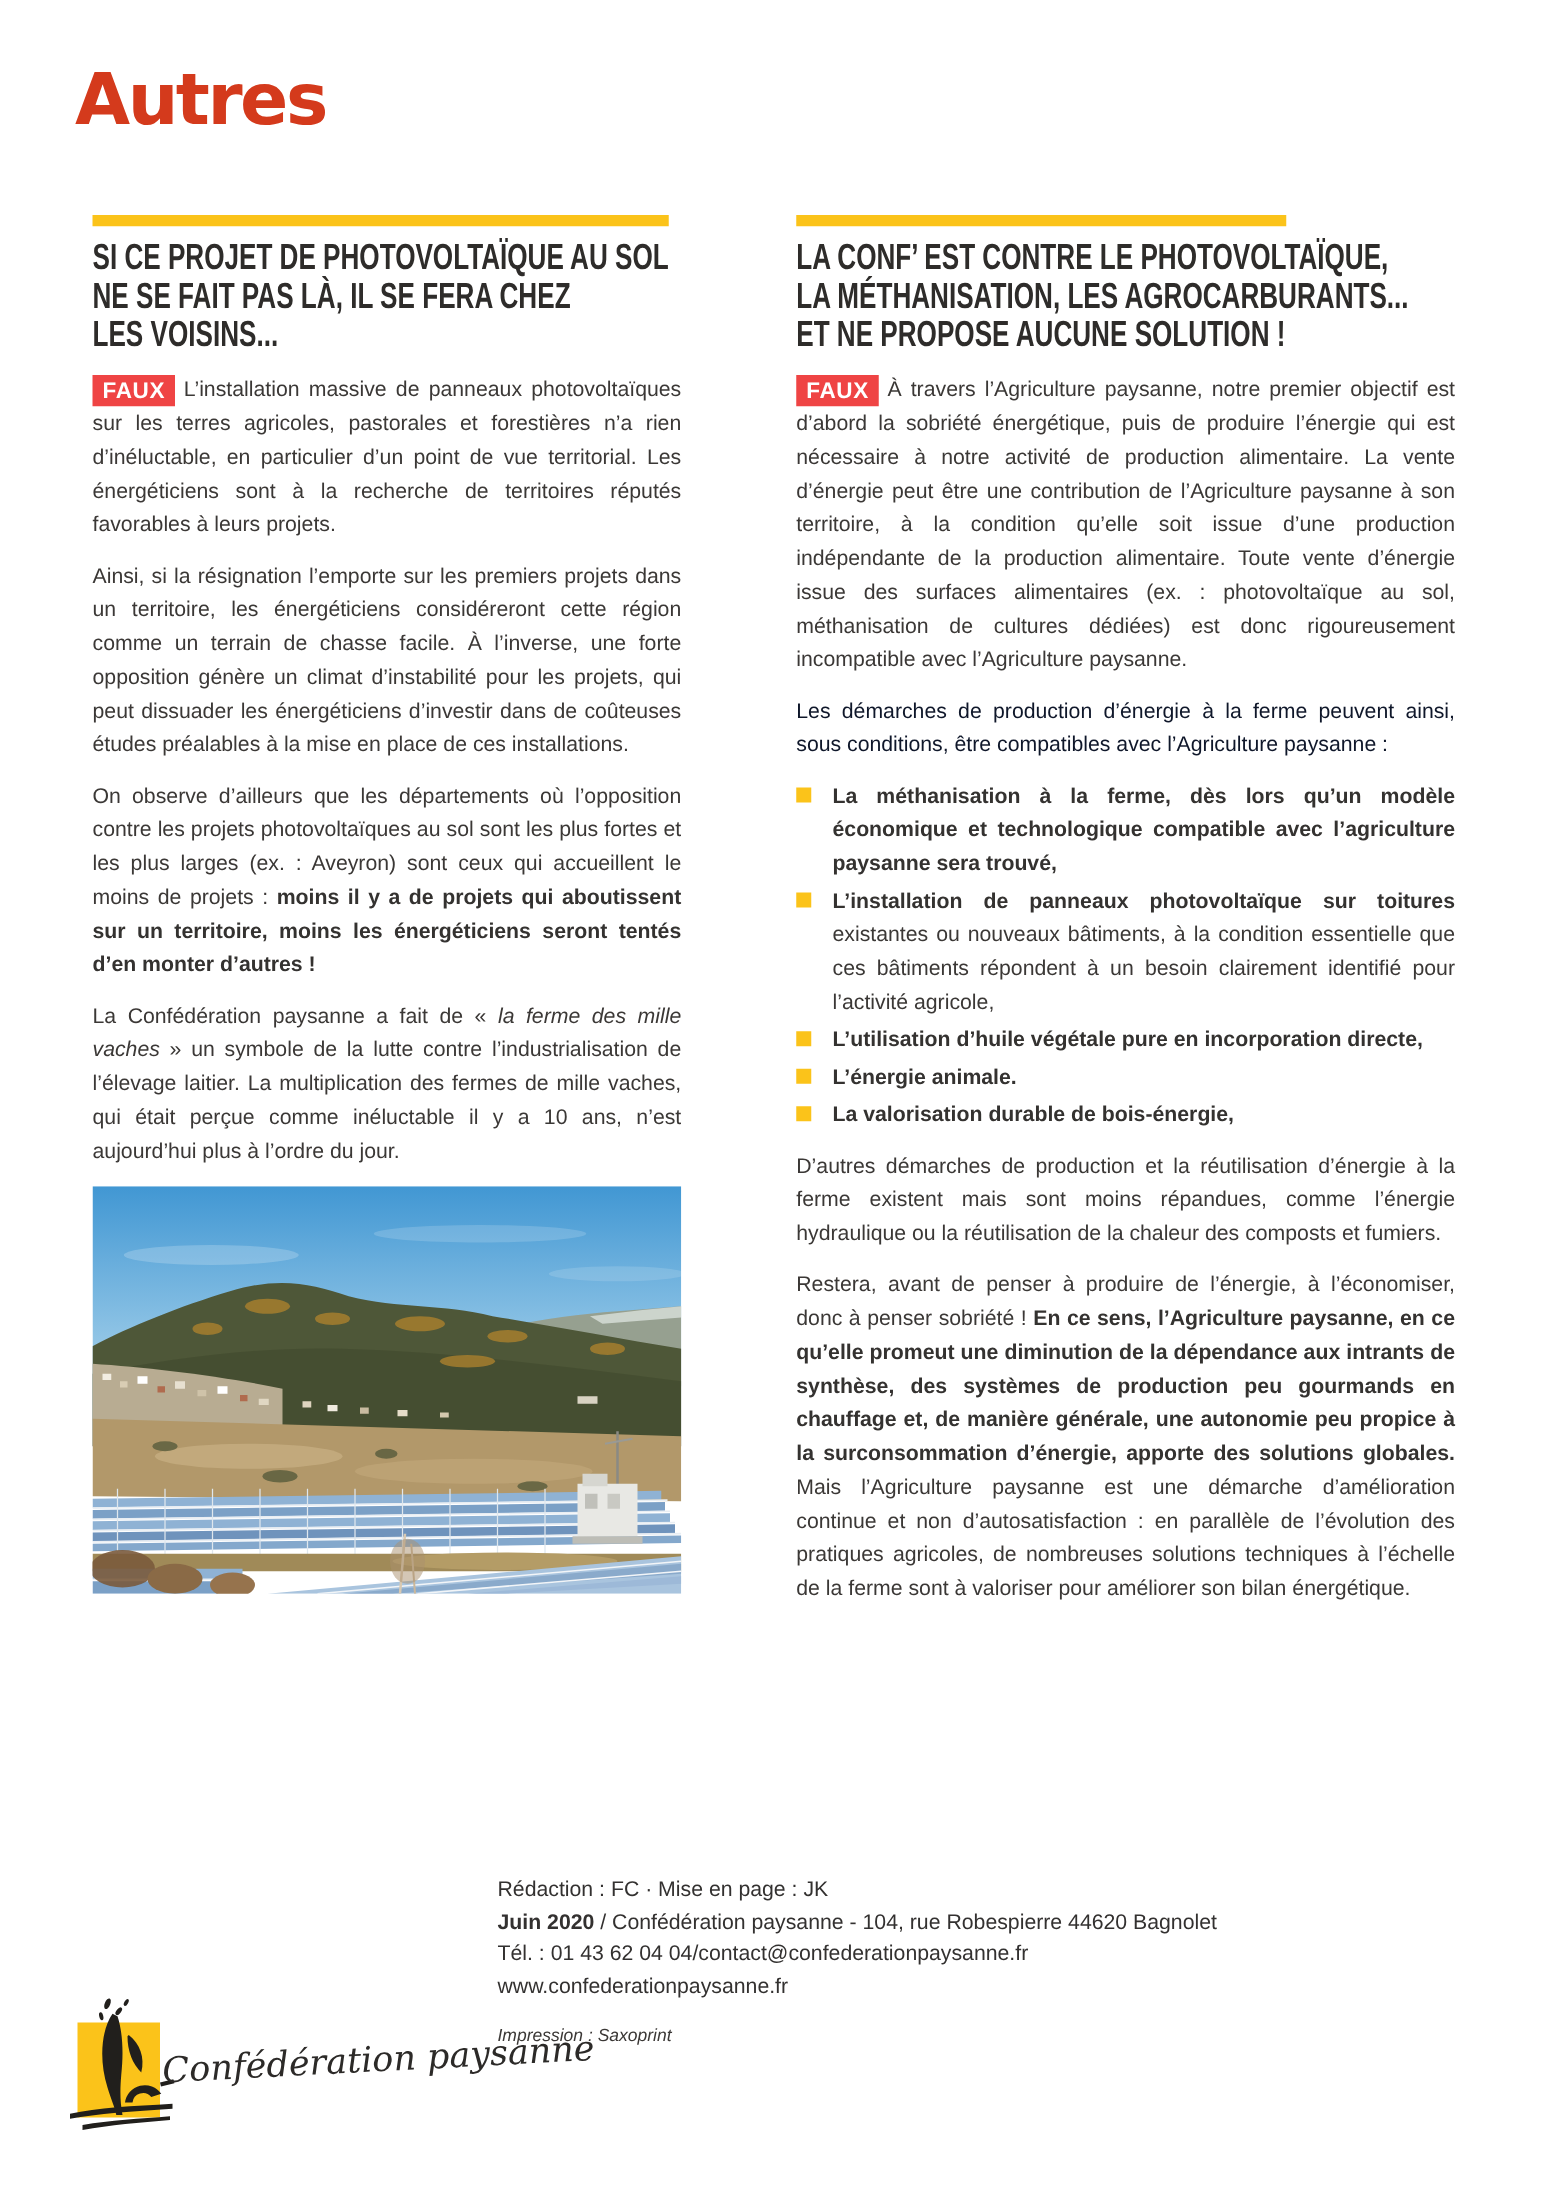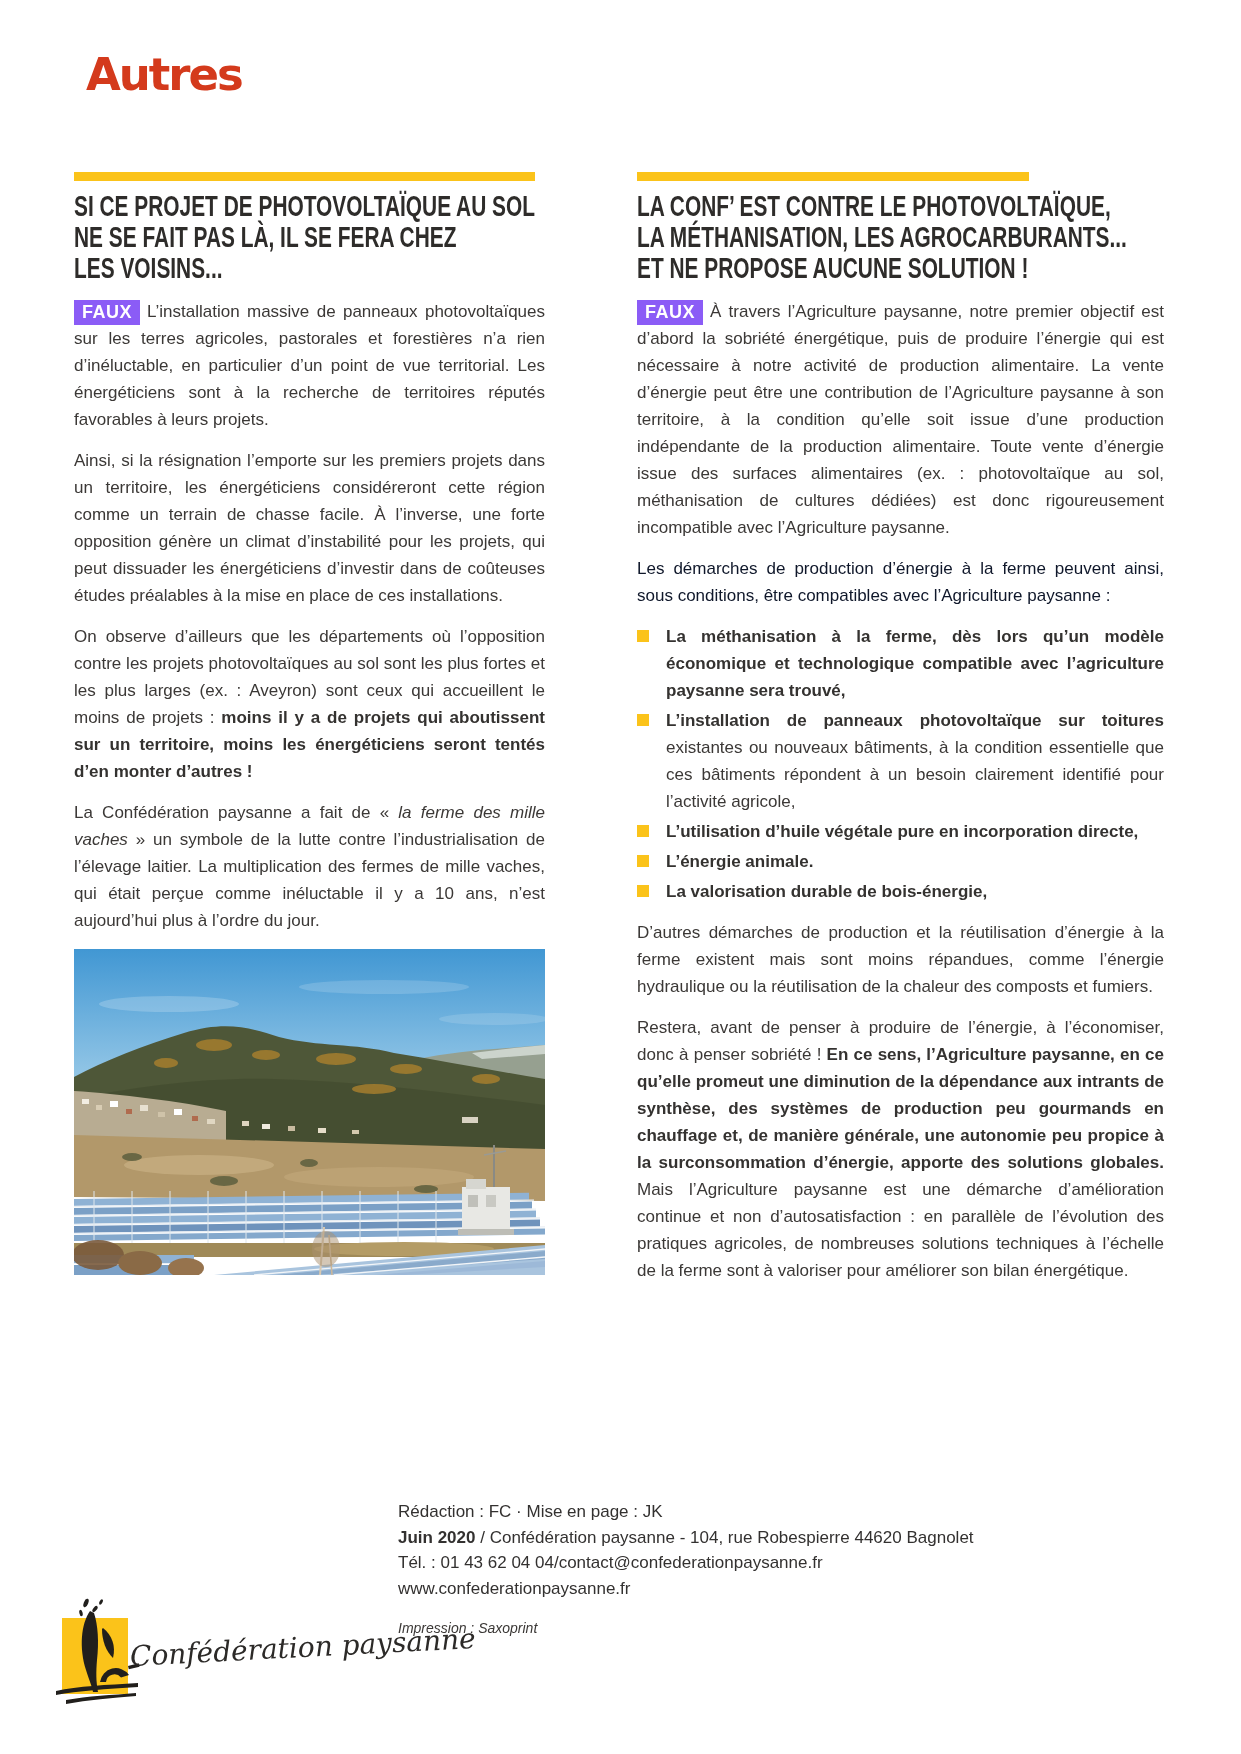--- a/index.html
+++ b/index.html
@@ -1,37 +1,37 @@
 <!DOCTYPE html>
 <html lang="fr"><head>
 <meta charset="utf-8">
 <style>
   html,body{margin:0;padding:0;background:#ffffff;}
   .page{
     position:relative;width:1241px;height:1754px;background:#ffffff;
     font-family:"Liberation Sans",sans-serif;color:#3b3836;overflow:hidden;
   }
   .title{
-    position:absolute;left:86px;top:52px;margin:0;
+    position:absolute;left:60px;top:52px;margin:0;
     font-family:"DejaVu Sans",sans-serif;font-weight:bold;
-    font-size:45px;letter-spacing:-2px;color:#d43a1c;line-height:1;
+    font-size:57px;letter-spacing:-2px;color:#d43a1c;line-height:1;
   }
   .col{position:absolute;top:172px;}
   .col-left{left:74px;width:471px;}
   .col-right{left:637px;width:527px;}
   .bar{height:9px;background:#fbc31a;margin:0 0 10px 0;}
   .col-left .bar{width:461px;}
   .col-right .bar{width:392px;}
   .heading{margin:0 0 14px 0;color:#2e2c2a;font-weight:bold;}
   .hline{display:block;white-space:nowrap;font-size:29px;line-height:31px;
     transform:scaleX(0.72);transform-origin:0 50%;}
   p.body{font-size:17px;line-height:27px;text-align:justify;margin:0 0 14px 0;}
   p.body b, .bullets b{color:#343230;}
   .faux{
-    display:inline-block;background:#8b5cf6;color:#ffffff;font-weight:bold;
+    display:inline-block;background:#ef4444;color:#ffffff;font-weight:bold;
     font-size:18px;line-height:22px;padding:1px 8px 2px;margin-right:7px;
     letter-spacing:0.5px;vertical-align:-1px;
   }
   .bold-par{font-weight:normal;color:#0f172a;}
   .it{font-style:italic;}
   ul.bullets{list-style:none;margin:0 0 14px 0;padding:0;}
   ul.bullets li{
     position:relative;padding-left:29px;font-size:17px;line-height:27px;
     text-align:justify;margin:0 0 3px 0;
   }

